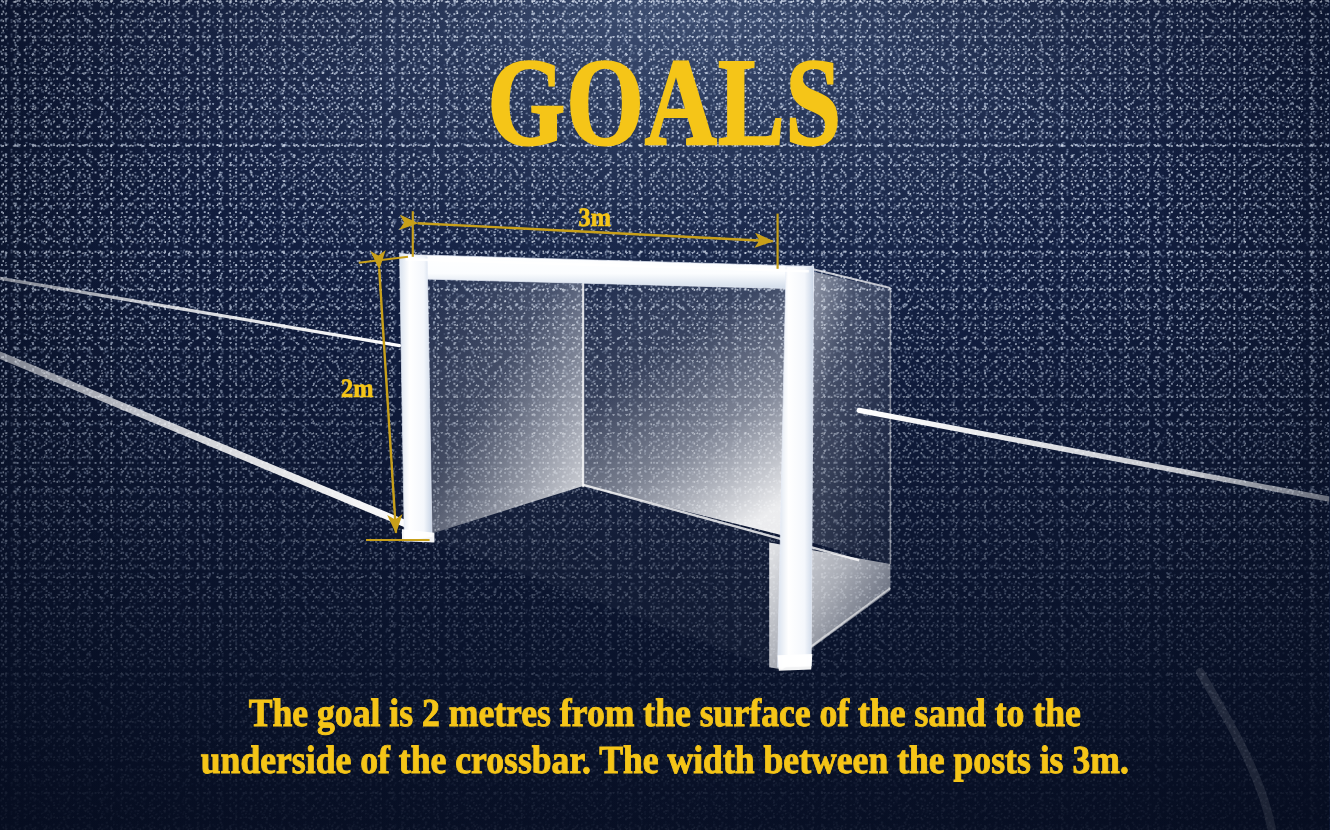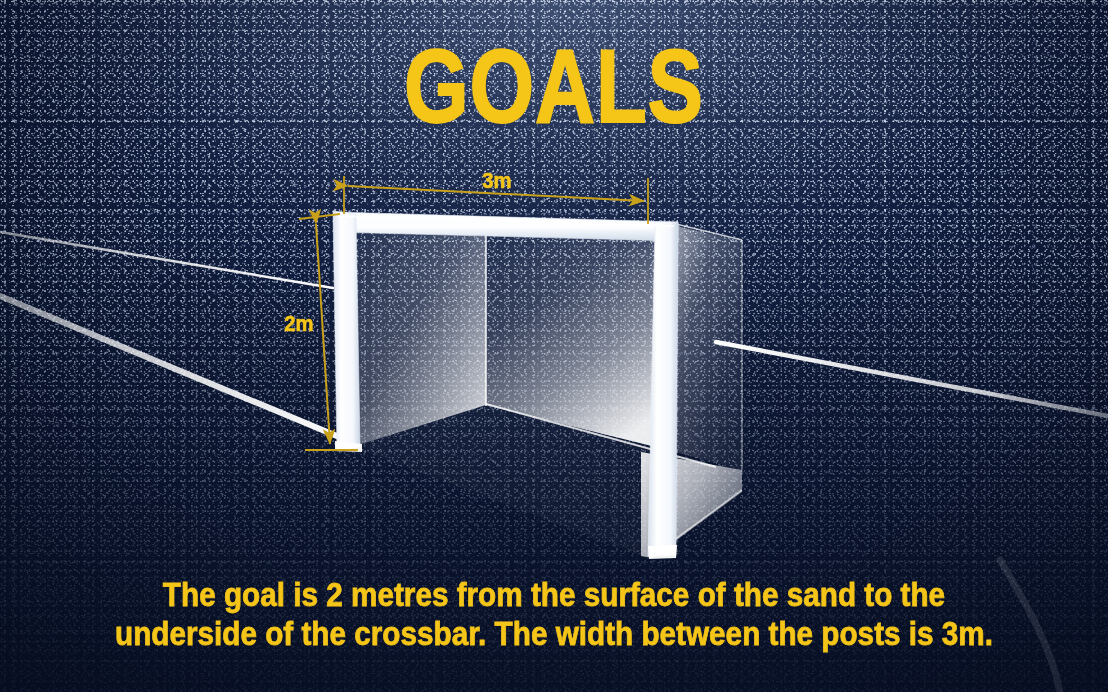--- a/index.html
+++ b/index.html
@@ -3,21 +3,21 @@
 <meta charset="utf-8">
 <style>
   html,body{margin:0;padding:0;background:#0b1530;}
   *{box-sizing:border-box;}
 
   #stage{
     position:relative;
     width:1108px;
     height:692px;
     overflow:hidden;
-    font-family:Liberation Sans, sans-serif;
+    font-family:Liberation Serif, serif;
     background:#0d1a38;
     padding-left:12px;
   }
 
   
   .bg-base{
     position:absolute; inset:0;
     background:
       radial-gradient(circle at 52% -8%, #2c4068 0%, #1b2b50 22%, #121f42 45%, #0c1630 72%, #09122a 100%);
   }

